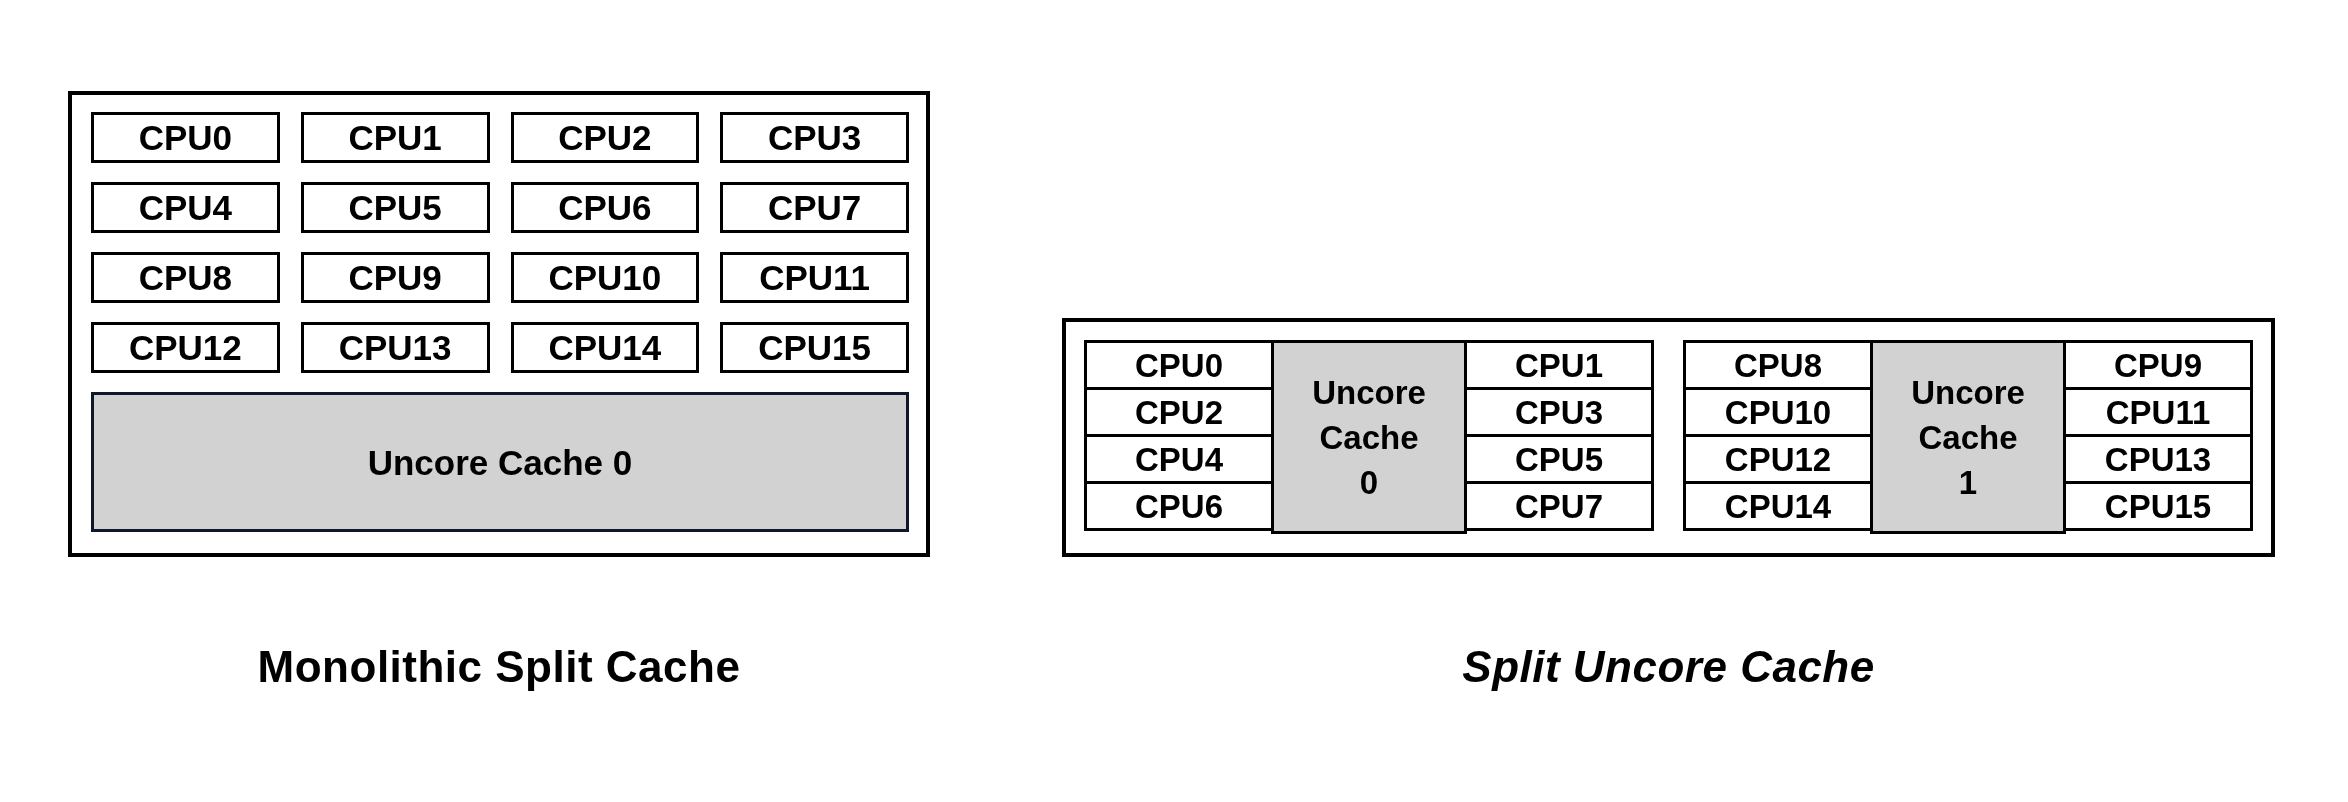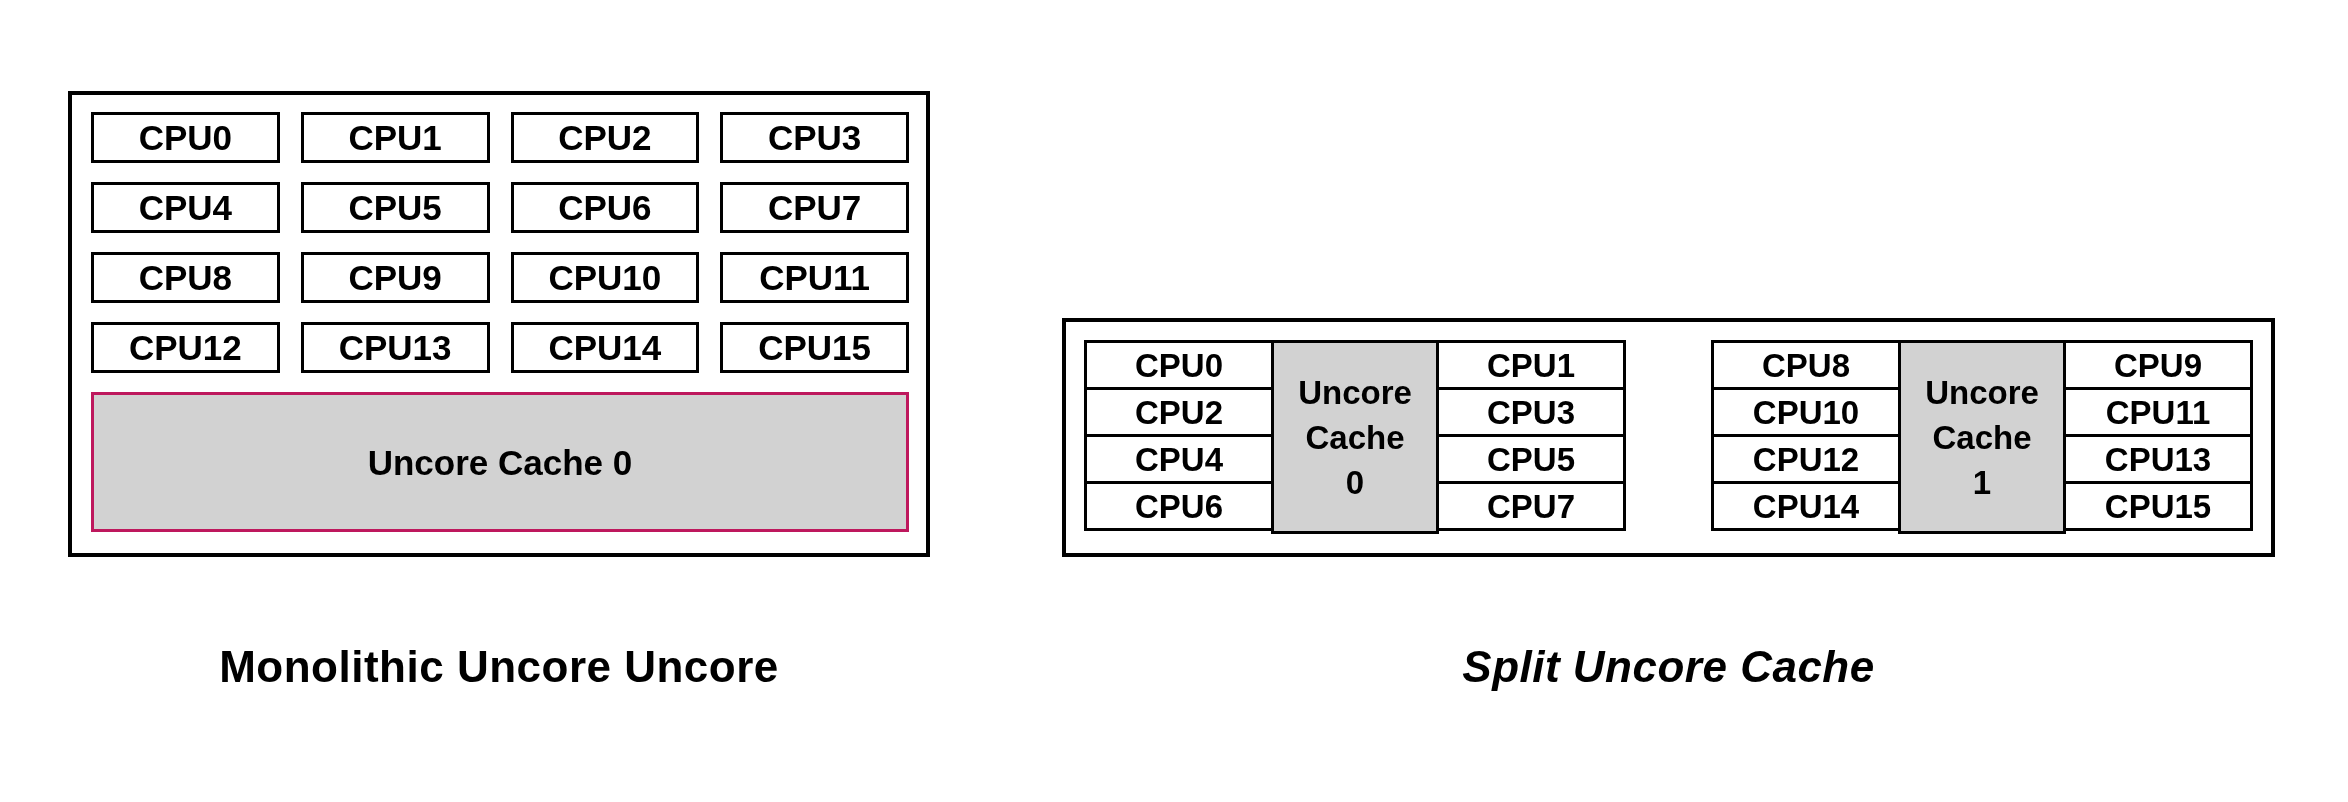--- a/index.html
+++ b/index.html
@@ -43,21 +43,21 @@
     display: flex;
     align-items: center;
     justify-content: center;
     font-size: 35px;
     line-height: 1;
     white-space: nowrap;
   }
   .mono-cache {
     margin-top: 19px;
     height: 140px;
-    border: 3px solid #be185d;
+    border: 3px solid #0f172a;
     box-sizing: border-box;
     display: flex;
     align-items: center;
     justify-content: center;
     font-size: 35px;
     line-height: 1;
     white-space: nowrap;
   }
 
   
@@ -94,21 +94,21 @@
     align-items: center;
     justify-content: center;
     font-size: 33px;
     line-height: 1;
     white-space: nowrap;
   }
   .cpu-col .cpu-cell:first-child {
     margin-top: 0;
   }
   .split-cache {
-    width: 168px;
+    width: 196px;
     border: 3px solid #000;
     box-sizing: border-box;
     margin-left: -3px;
     margin-right: -3px;
     display: flex;
     flex-direction: column;
     align-items: center;
     justify-content: center;
     font-size: 33px;
     z-index: 1;
@@ -196,15 +196,15 @@
     <div class="cpu-col">
         <div class="cpu-cell">CPU9</div>
         <div class="cpu-cell">CPU11</div>
         <div class="cpu-cell">CPU13</div>
         <div class="cpu-cell">CPU15</div>
       </div>
   </div>
 
 </div>
 
-<div class="diagram-title title-mono">Monolithic Uncore Uncore</div>
+<div class="diagram-title title-mono">Monolithic Split Cache</div>
 
 <div class="diagram-title title-split">Split Uncore Cache</div>
 
 </body></html>

